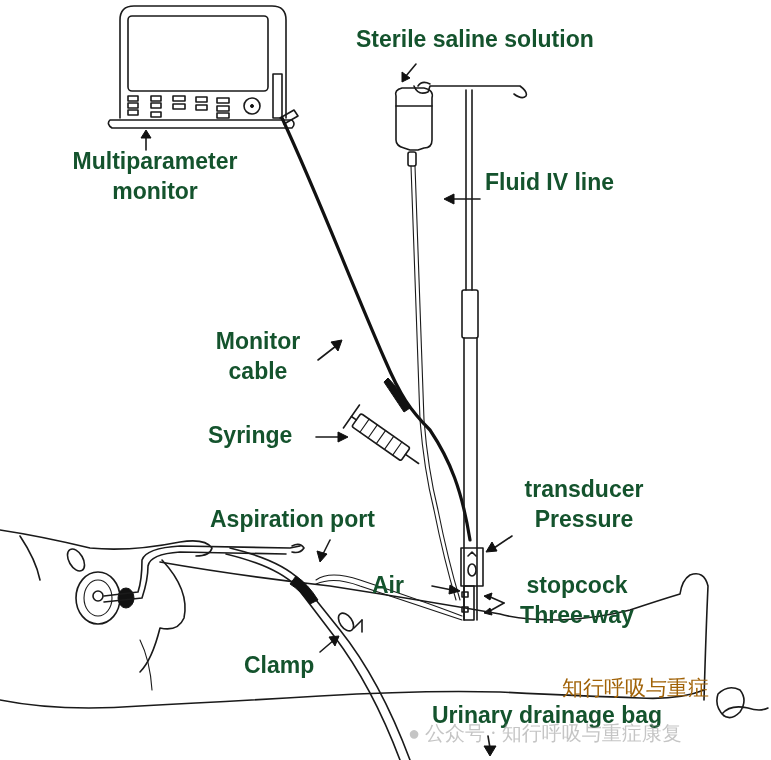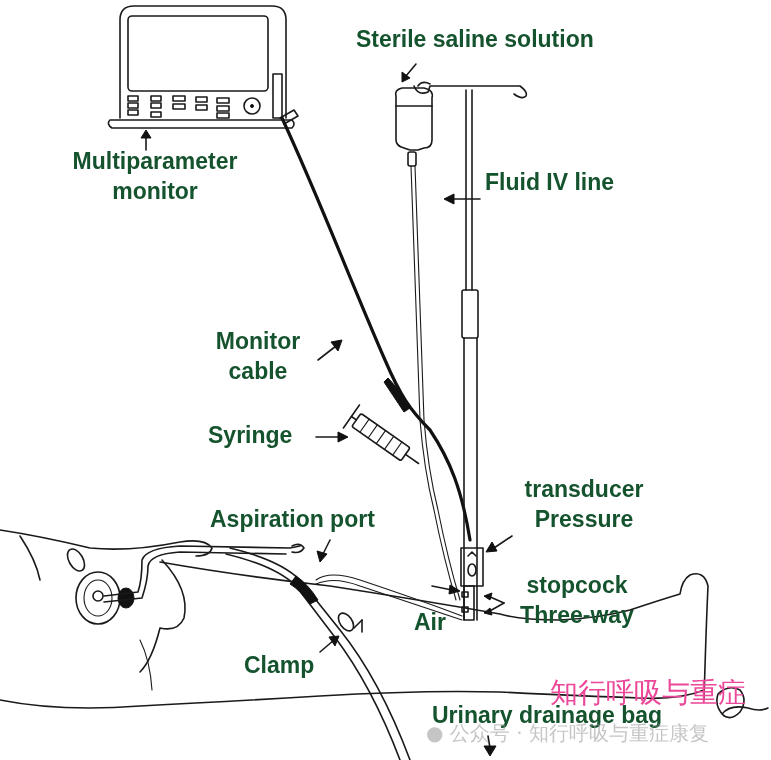--- a/index.html
+++ b/index.html
@@ -11,23 +11,24 @@
     font-weight: bold;
     font-size: 23px;
     color: #14532d;
     line-height: 30px;
     white-space: nowrap;
   }
   .center { text-align: center; }
   .wm-cn {
     position: absolute;
     font-family: "DejaVu Sans", sans-serif;
-    font-size: 28px;
-    color: #ec4899;
+    font-size: 21px;
+    color: #a16207;
     white-space: nowrap;
+    margin-left: 12px;
   }
   .wm-faint {
     position: absolute;
     font-family: "DejaVu Sans", sans-serif;
     font-size: 20px;
     color: rgba(150,150,150,0.55);
     white-space: nowrap;
   }
   svg .ln { fill: none; stroke: #1a1a1a; stroke-width: 1.6; stroke-linecap: round; stroke-linejoin: round; }
   svg .thin { fill: none; stroke: #1a1a1a; stroke-width: 1.1; stroke-linecap: round; }
@@ -204,25 +205,25 @@
 <div class="label center" style="left:196px; top:326px; width:124px;">
   <div>Monitor</div>
   <div>cable</div>
 </div>
 <div class="label" style="left:208px; top:420px;">Syringe</div>
 <div class="label center" style="left:510px; top:474px; width:148px;">
   <div>transducer</div>
   <div>Pressure</div>
 </div>
 <div class="label" style="left:210px; top:504px;">Aspiration port</div>
-<div class="label" style="left:414px; top:570px;margin-top:37px;">Air</div>
+<div class="label" style="left:372px; top:570px;">Air</div>
 <div class="label center" style="left:504px; top:570px; width:146px;">
   <div>stopcock</div>
   <div>Three-way</div>
 </div>
 <div class="label" style="left:244px; top:650px;">Clamp</div>
 <div class="label" style="left:432px; top:700px;">Urinary drainage bag</div>
 
 <div class="wm-cn" style="left:550px; top:674px;">知行呼吸与重症</div>
-<div class="wm-faint" style="left:426px; top:720px;">
+<div class="wm-faint" style="left:408px; top:720px;font-family:Liberation Serif, serif;">
   <span>●</span>
   <span>公众号 · 知行呼吸与重症康复</span>
 </div>
 
 </body></html>

